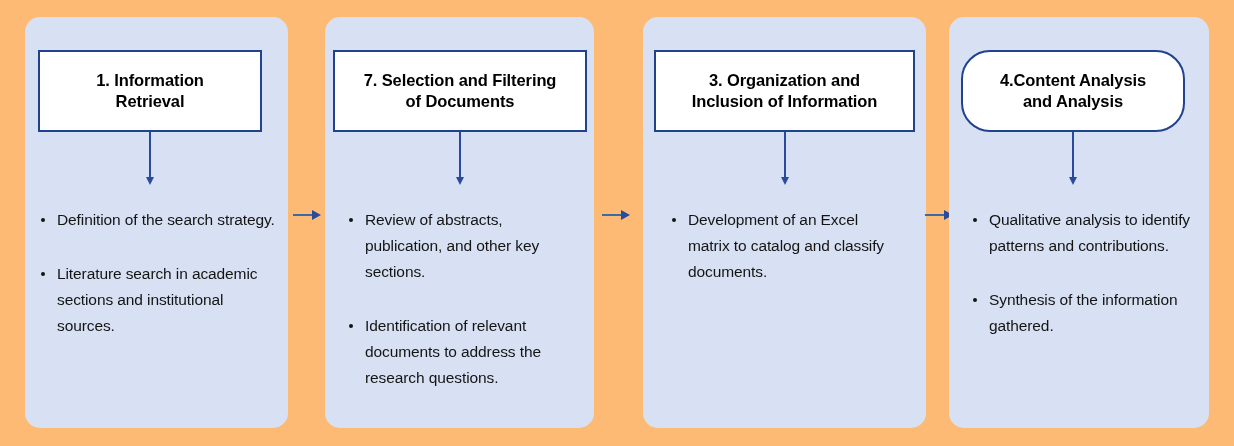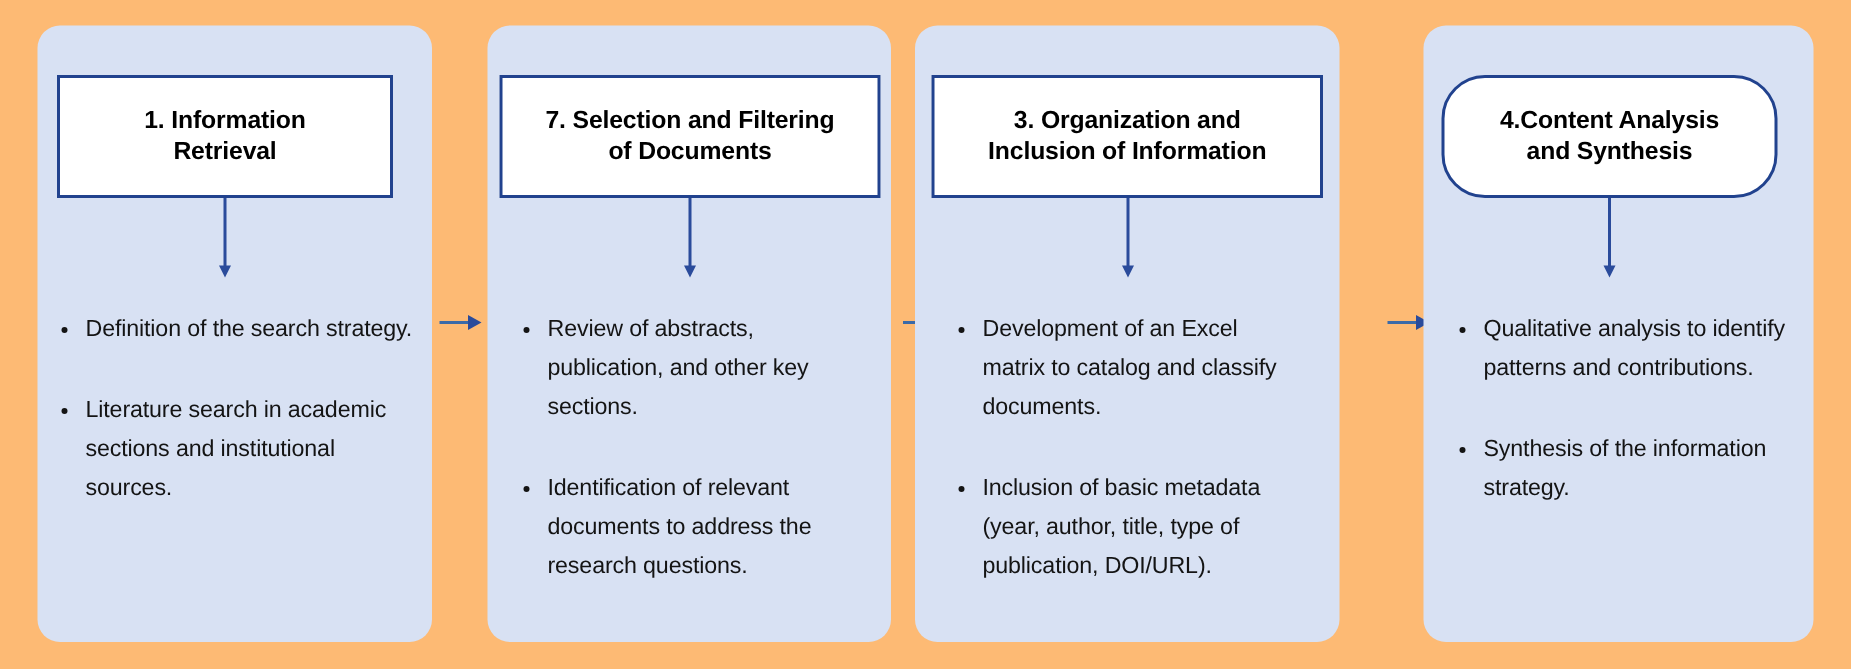--- a/index.html
+++ b/index.html
@@ -153,49 +153,48 @@
     <div class="v-arrow" style="left:134px; top:115px; height:46px;"></div>
 
     <ul class="bullets" style="left:22px; width:226px;">
       <li class="bullet-item">Review of abstracts, publication, and other key sections.</li>
       <li class="bullet-item">Identification of relevant documents to address the research questions.</li>
     </ul>
   </div>
 
   <div class="h-arrow" style="left:602px; top:214px; width:20px;"></div>
 
-  <div class="panel" style="left:610px; width:283px;">
+  <div class="panel" style="left:643px; width:283px;">
 
     <div class="title-box" style="left:11px; width:261px;">
       <div class="title-text">
         <span>3. Organization and</span><br>
         <span>Inclusion of Information</span>
       </div>
     </div>
 
     <div class="v-arrow" style="left:141px; top:115px; height:46px;"></div>
 
     <ul class="bullets" style="left:27px; width:232px;">
       <li class="bullet-item">Development of an Excel matrix to catalog and classify documents.</li>
-      <li class="bullet-item">Inclusion of basic metadata (year, author, title, type of publication, DOI/URL).</li>
     </ul>
   </div>
 
   <div class="h-arrow" style="left:925px; top:214px; width:20px;"></div>
 
   <div class="panel" style="left:949px; width:260px;">
 
     <div class="title-box" style="left:12px; width:224px;border-radius:29px;">
       <div class="title-text">
         <span>4.Content Analysis</span><br>
-        <span>and Synthesis</span>
+        <span>and Analysis</span>
       </div>
     </div>
 
     <div class="v-arrow" style="left:123px; top:115px; height:46px;"></div>
 
     <ul class="bullets" style="left:22px; width:222px;">
       <li class="bullet-item">Qualitative analysis to identify patterns and contributions.</li>
-      <li class="bullet-item">Synthesis of the information strategy.</li>
+      <li class="bullet-item">Synthesis of the information gathered.</li>
     </ul>
   </div>
 
 </div>
 
 </body></html>

